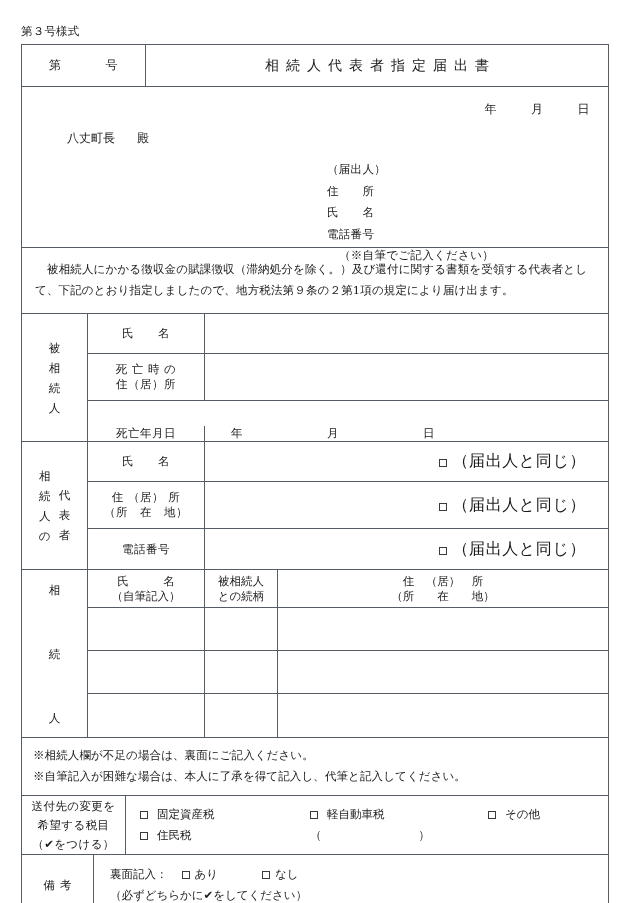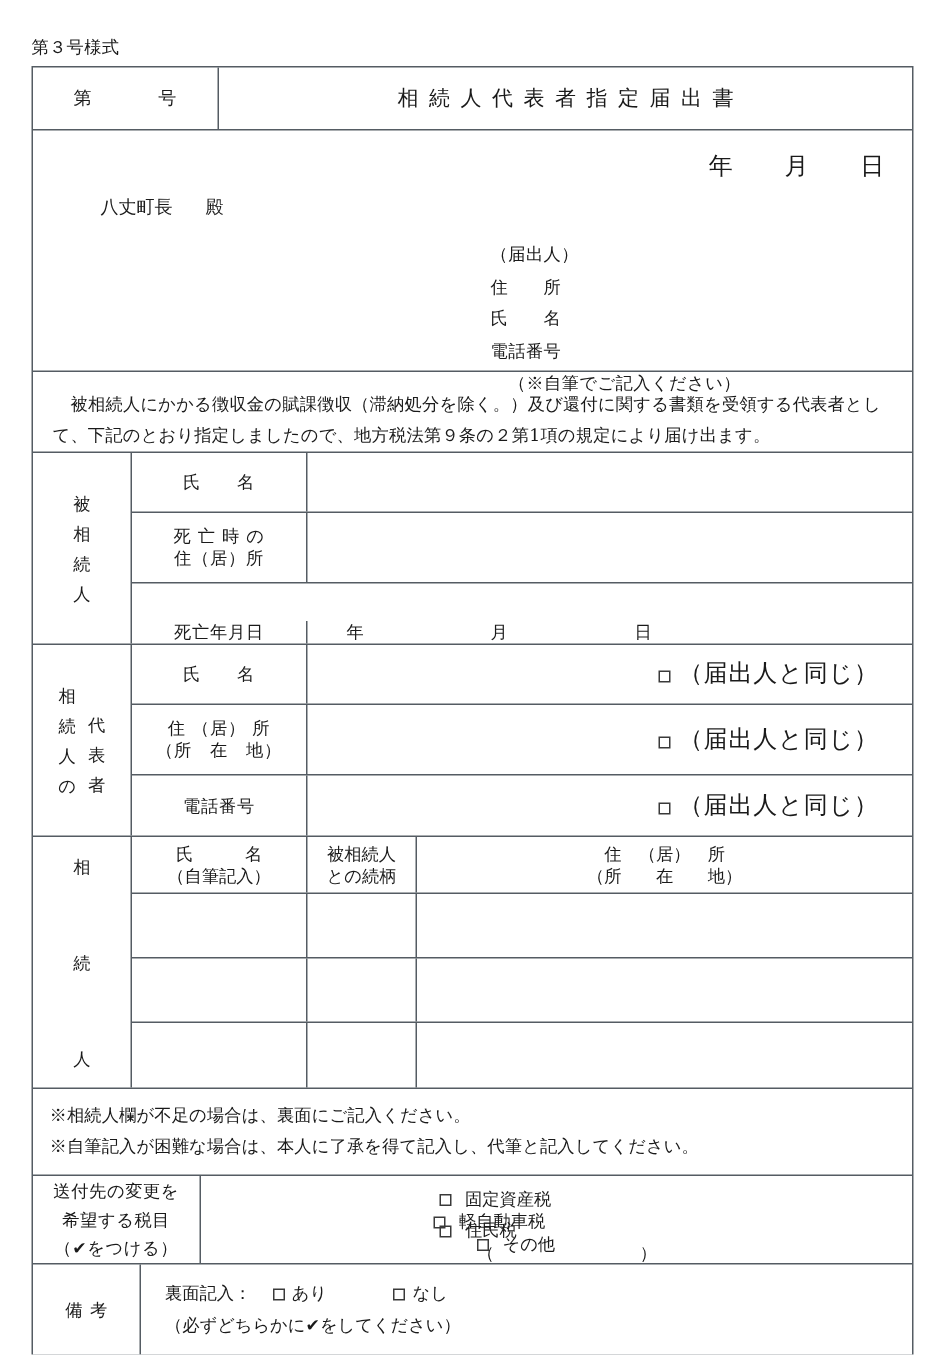--- a/index.html
+++ b/index.html
@@ -78,21 +78,21 @@
   .declarant-row {
     display: block;
     border-bottom: 1px solid #555c63;
     height: 160px;
     position: relative;
   }
   .date-line {
     position: absolute;
     right: 18px;
     top: 14px;
-    font-size: 16px;
+    font-size: 12px;
     letter-spacing: 0.5px;
     white-space: nowrap;
   }
   .date-line .g { display: inline-block; width: 34px; }
   .mayor-line {
     position: absolute;
     left: 45px;
     top: 43px;
     font-size: 12px;
     white-space: nowrap;
@@ -105,21 +105,21 @@
     font-size: 11.5px;
     line-height: 21.5px;
   }
   .decl-block .lbl { letter-spacing: 0.3px; }
   .decl-block .note { padding-left: 12px; }
 
   
   .stmt-row {
     display: block;
     border-bottom: 1px solid #555c63;
-    padding: 11px 13px 0 13px;
+    padding: 11px 13px 12px 13px;
     font-size: 11.5px;
     line-height: 21px;
     letter-spacing: 0.15px;
   }
   .stmt-row p { margin: 0; text-indent: 12px; }
 
   
   .vlabel {
     width: 66px;
     flex-direction: column;
@@ -245,21 +245,20 @@
     flex: 1;
     box-sizing: border-box;
     padding: 8px 0 8px 14px;
     font-size: 11.5px;
   }
   .tax-line {
     display: flex;
     align-items: center;
     height: 21px;
     white-space: nowrap;
-    flex-direction: column;
   }
   .tax-opt { display: flex; align-items: center; }
   .tax-opt .cb { margin-right: 9px; }
   .tax-c1 { width: 170px; }
   .tax-c2 { width: 178px; }
   .tax-c3 { width: 120px; }
   .paren-blank { letter-spacing: 0; }
   .paren-blank .inner { display: inline-block; width: 118px; }
 
   

